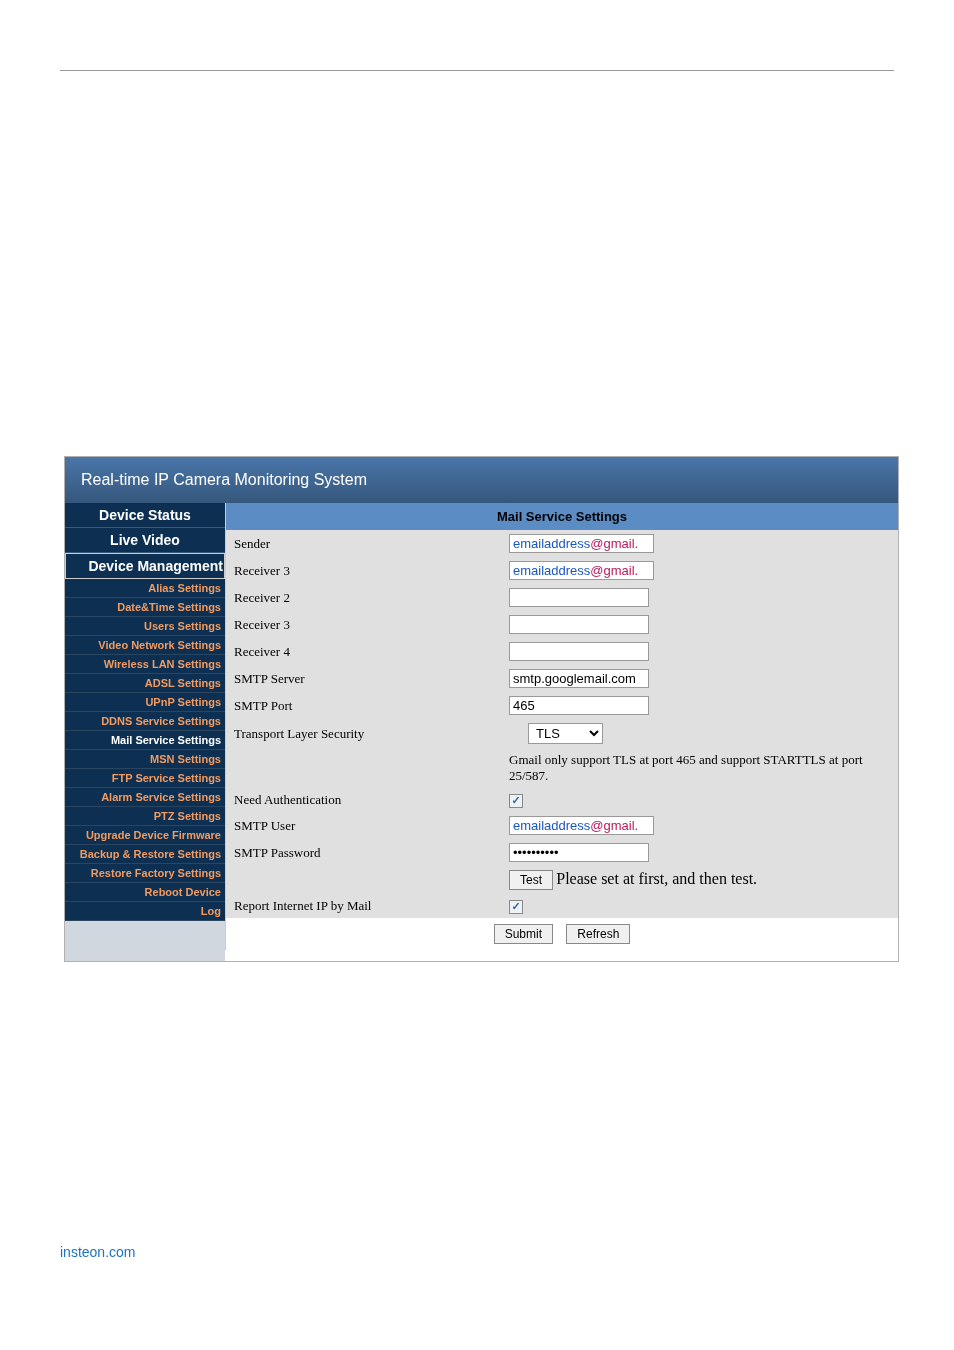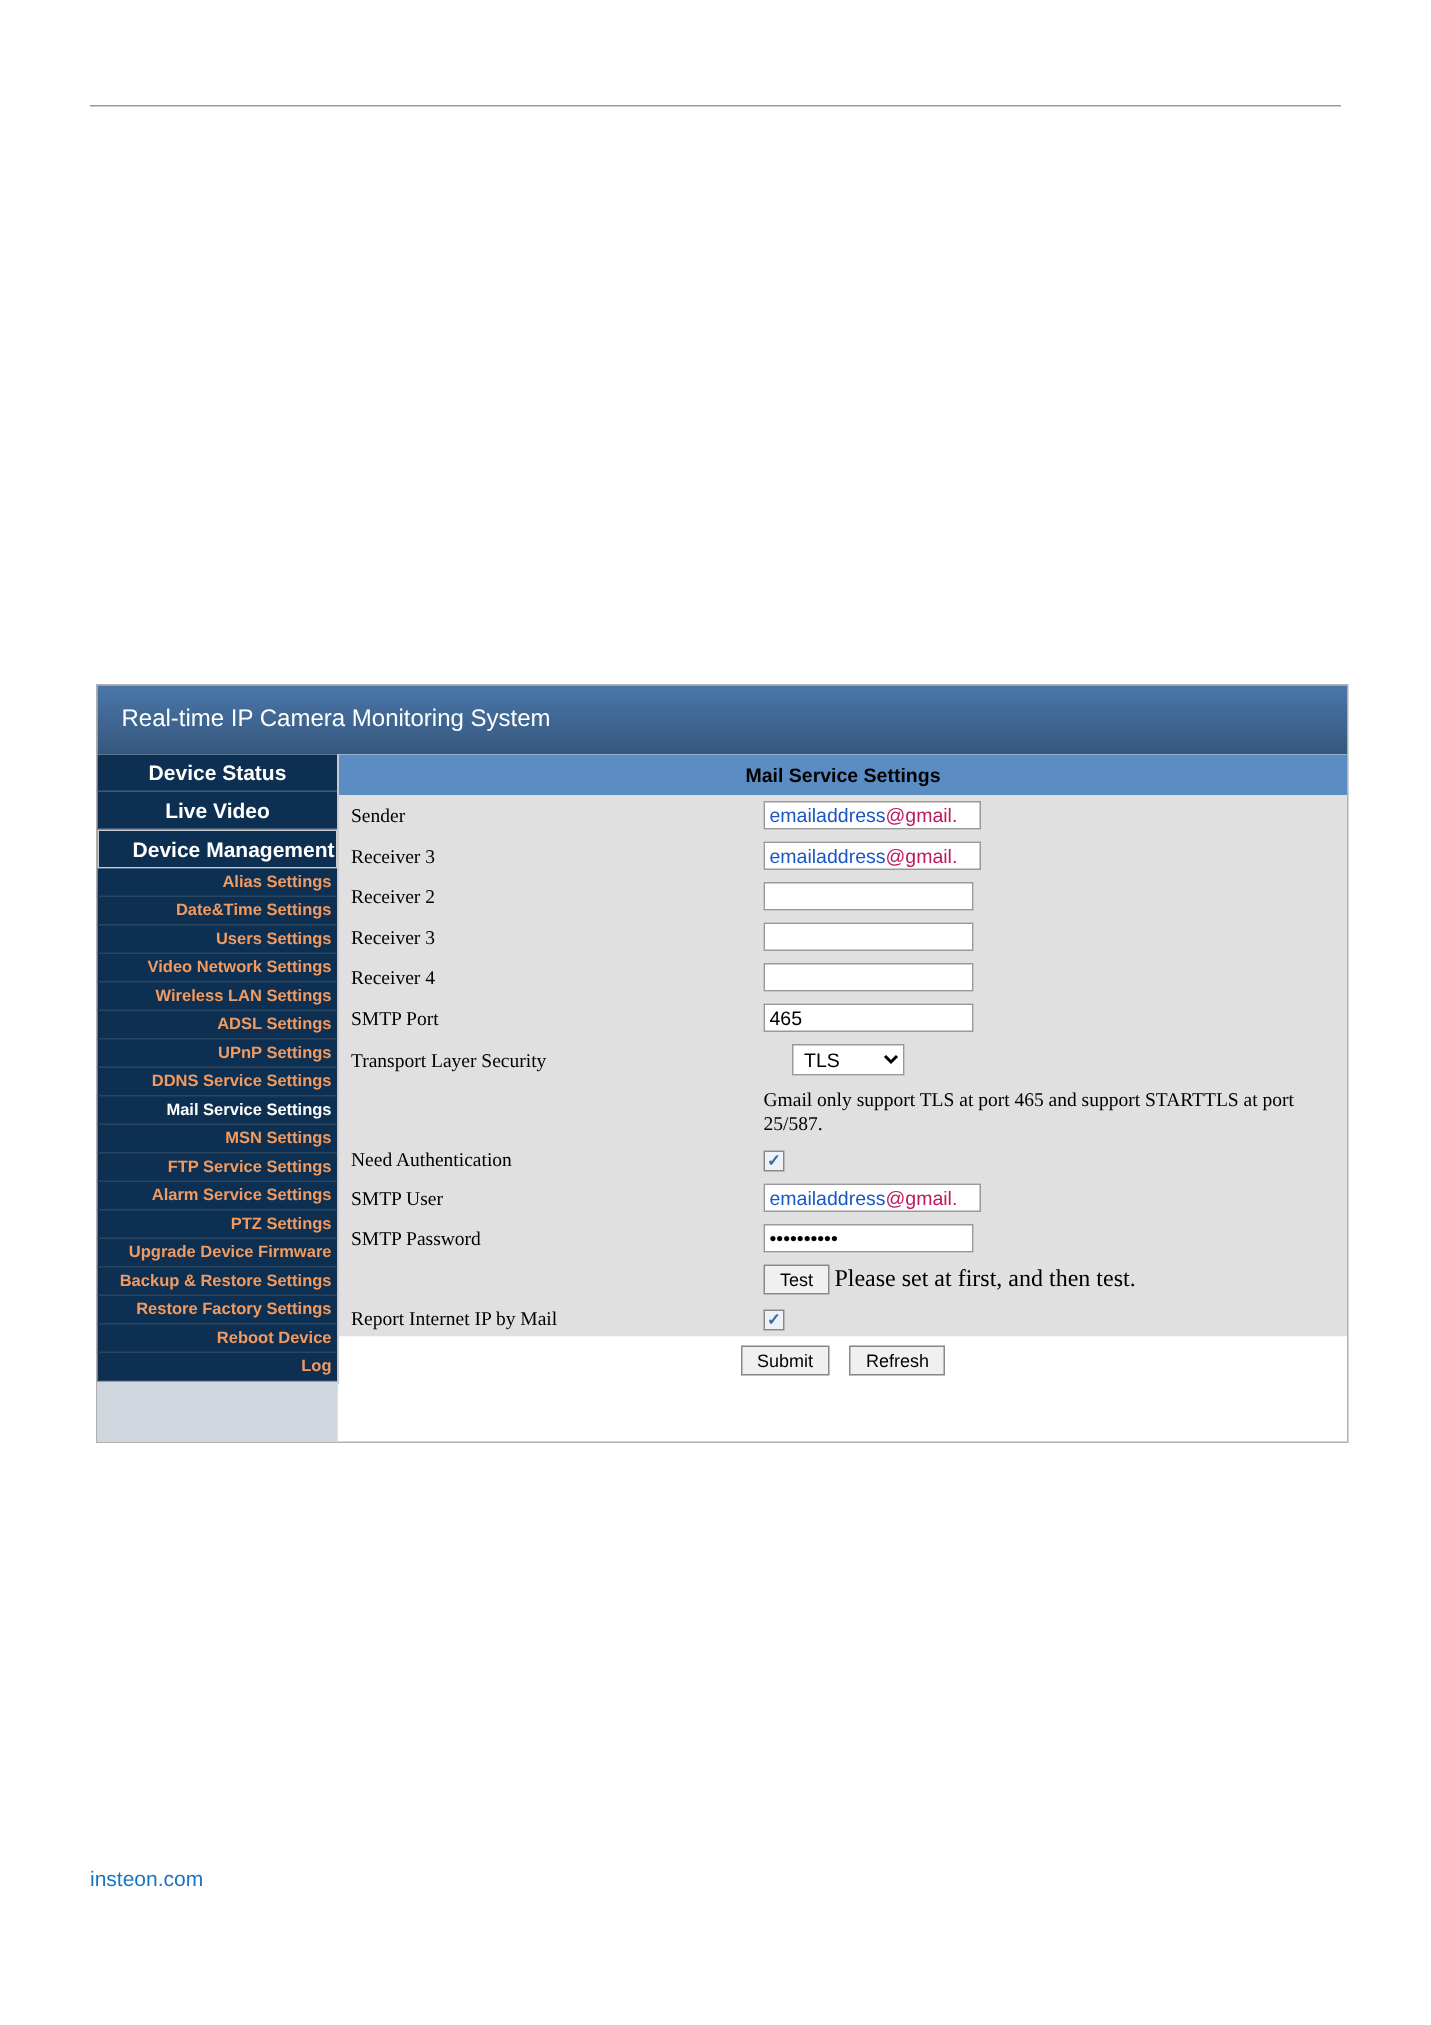--- a/index.html
+++ b/index.html
@@ -217,20 +217,24 @@
         </tr>
         <tr>
           <td class="label">Receiver 3</td>
           <td class="value"><input type="text" value="" style=""></td>
         </tr>
         <tr>
           <td class="label">Receiver 4</td>
           <td class="value"><input type="text" value="" style=""></td>
         </tr>
         <tr>
+          <td class="label">SMTP Server</td>
+          <td class="value"><input type="text" value="smtp.googlemail.com" style=""></td>
+        </tr>
+        <tr>
           <td class="label">SMTP Port</td>
           <td class="value"><input type="text" value="465" style=""></td>
         </tr>
         <tr>
           <td class="label">Transport Layer Security</td>
           <td class="value">
             <select>
               <option selected="">TLS</option>
             </select>
           </td>

